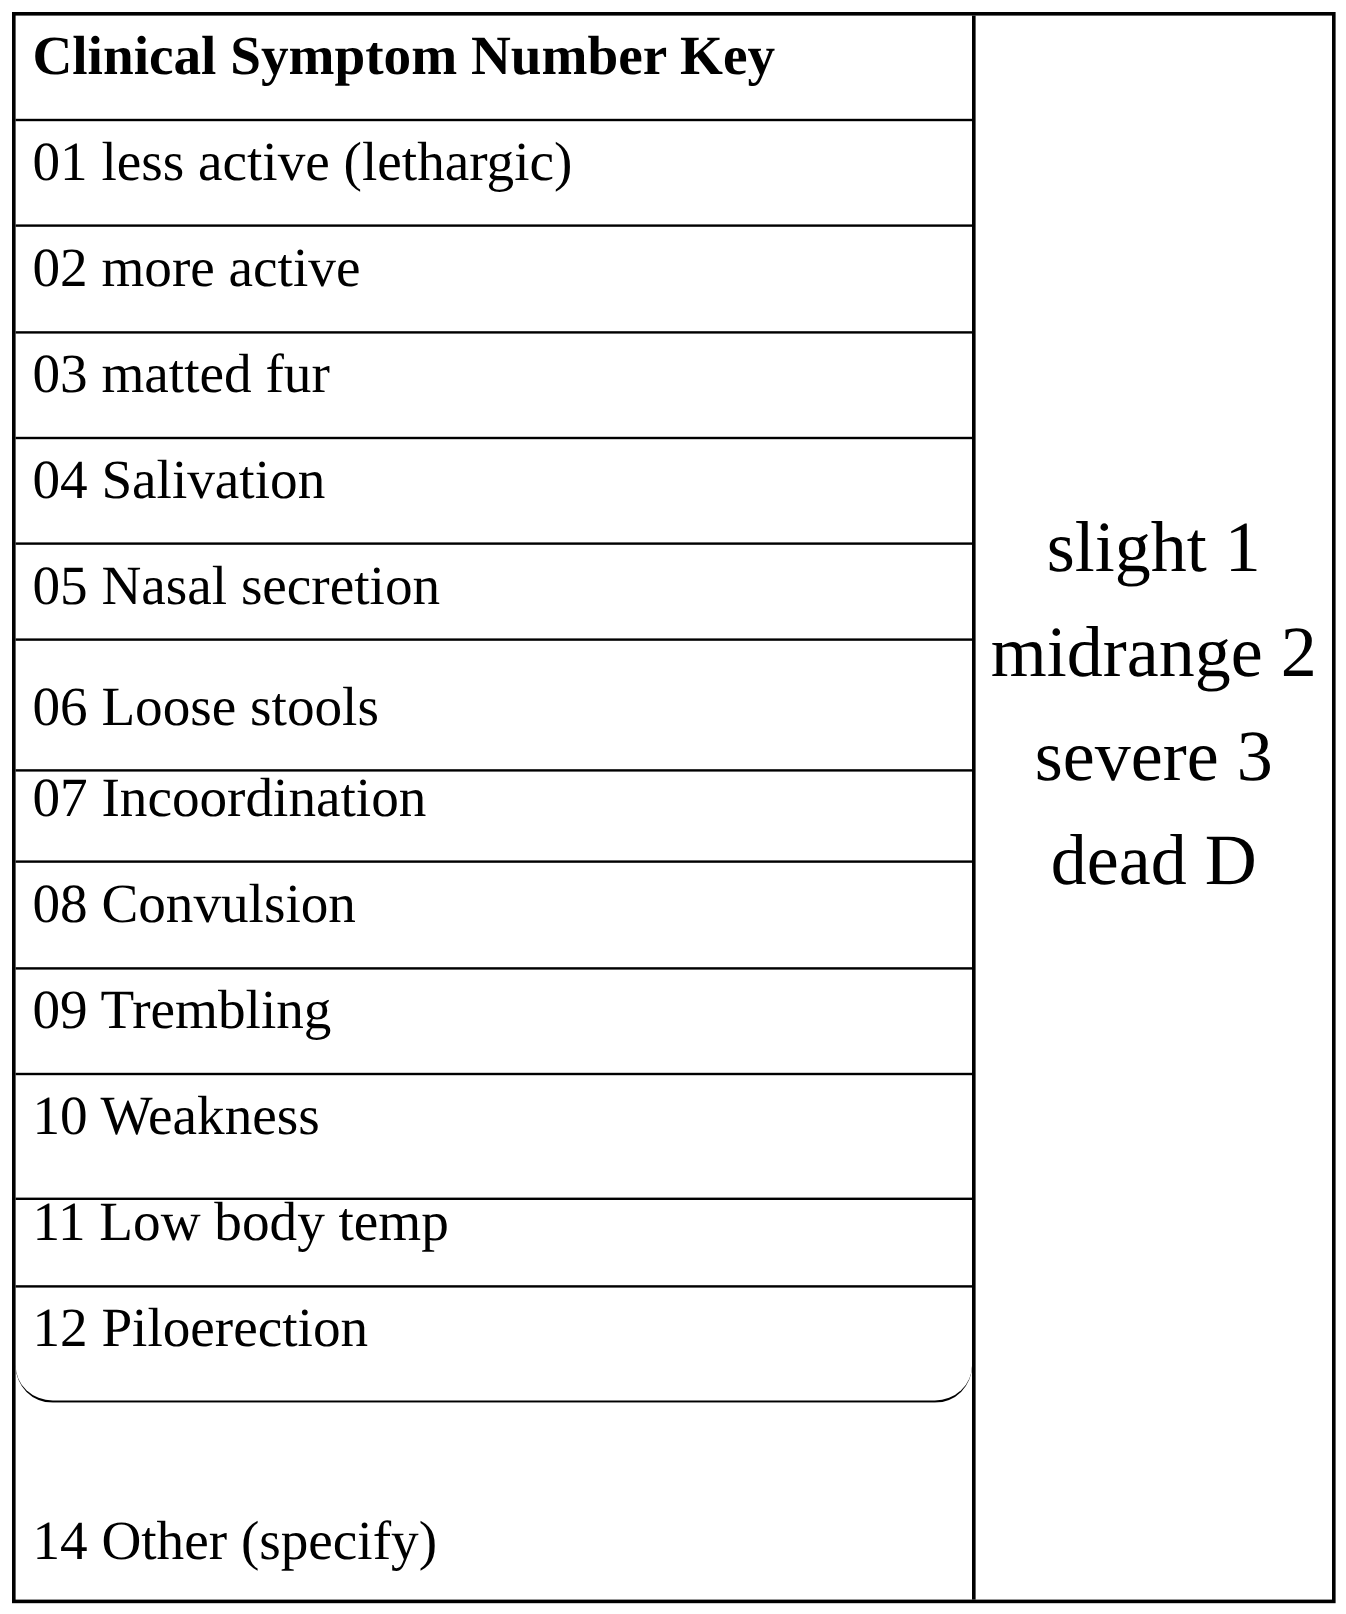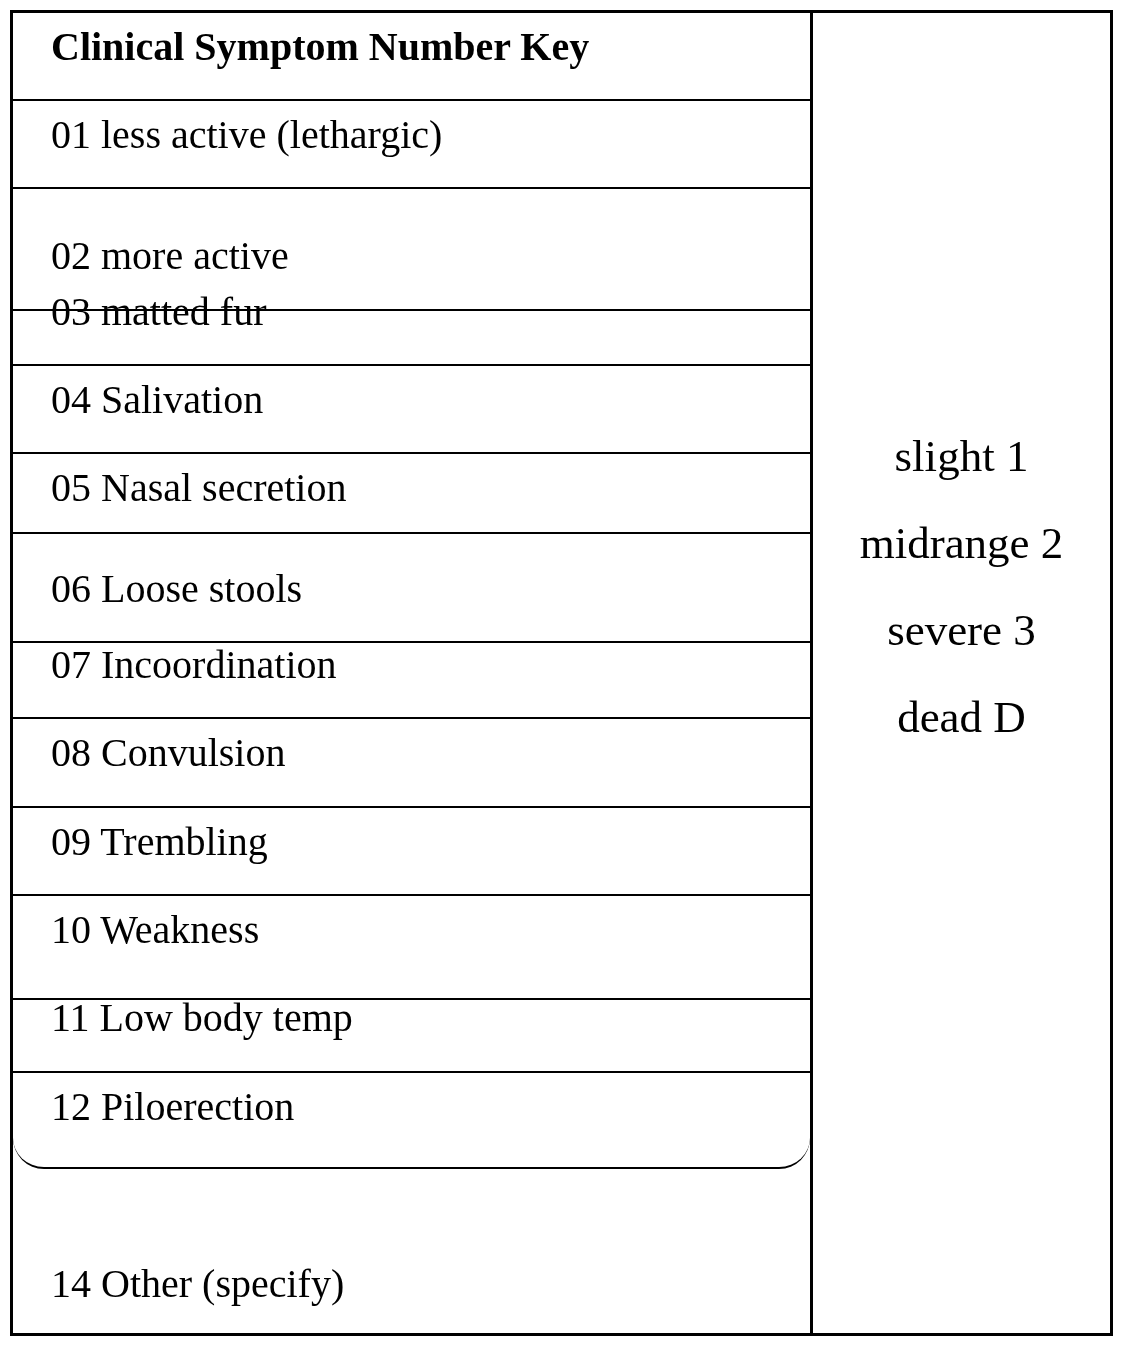--- a/index.html
+++ b/index.html
@@ -38,61 +38,61 @@
       width: 100%;
       box-sizing: border-box;
       border-bottom: 2px solid #000;
     }
     .row:last-child {
       border-bottom: none;
       text-align: center;
     }
     .cell-text {
       position: absolute;
-      left: 38px;
+      left: 14px;
       top: 8px;
-      font-size: 40px;
+      font-size: 46px;
       line-height: 52px;
       white-space: nowrap;
     }
     .header .cell-text {
       font-weight: bold;
     }
     .right-col {
       position: absolute;
       left: 800px;
       top: 0;
       right: 0;
       height: 100%;
     }
     .scale {
       position: absolute;
       left: 0;
       right: 0;
       top: 400px;
       text-align: center;
-      font-size: 45px;
+      font-size: 60px;
       line-height: 87px;
     }
     .scale-item {
       display: block;
     }
   </style>
 </head>
 <body>
 
 <div class="frame">
   <div class="left-col">
     <div class="row header" style="top:0px;height:88px;">
       <span class="cell-text">Clinical Symptom Number Key</span>
     </div>
     <div class="row" style="top:88px;height:88px;padding-left:48px;">
       <span class="cell-text">01 less active (lethargic)</span>
     </div>
-    <div class="row" style="top:176px;height:89px;margin-top:33px;">
+    <div class="row" style="top:176px;height:89px;">
       <span class="cell-text">02 more active</span>
     </div>
     <div class="row" style="top:265px;height:88px;">
       <span class="cell-text">03 matted fur</span>
     </div>
     <div class="row" style="top:353px;height:88px;">
       <span class="cell-text">04 Salivation</span>
     </div>
     <div class="row" style="top:441px;height:80px;">
       <span class="cell-text">05 Nasal secretion</span>

